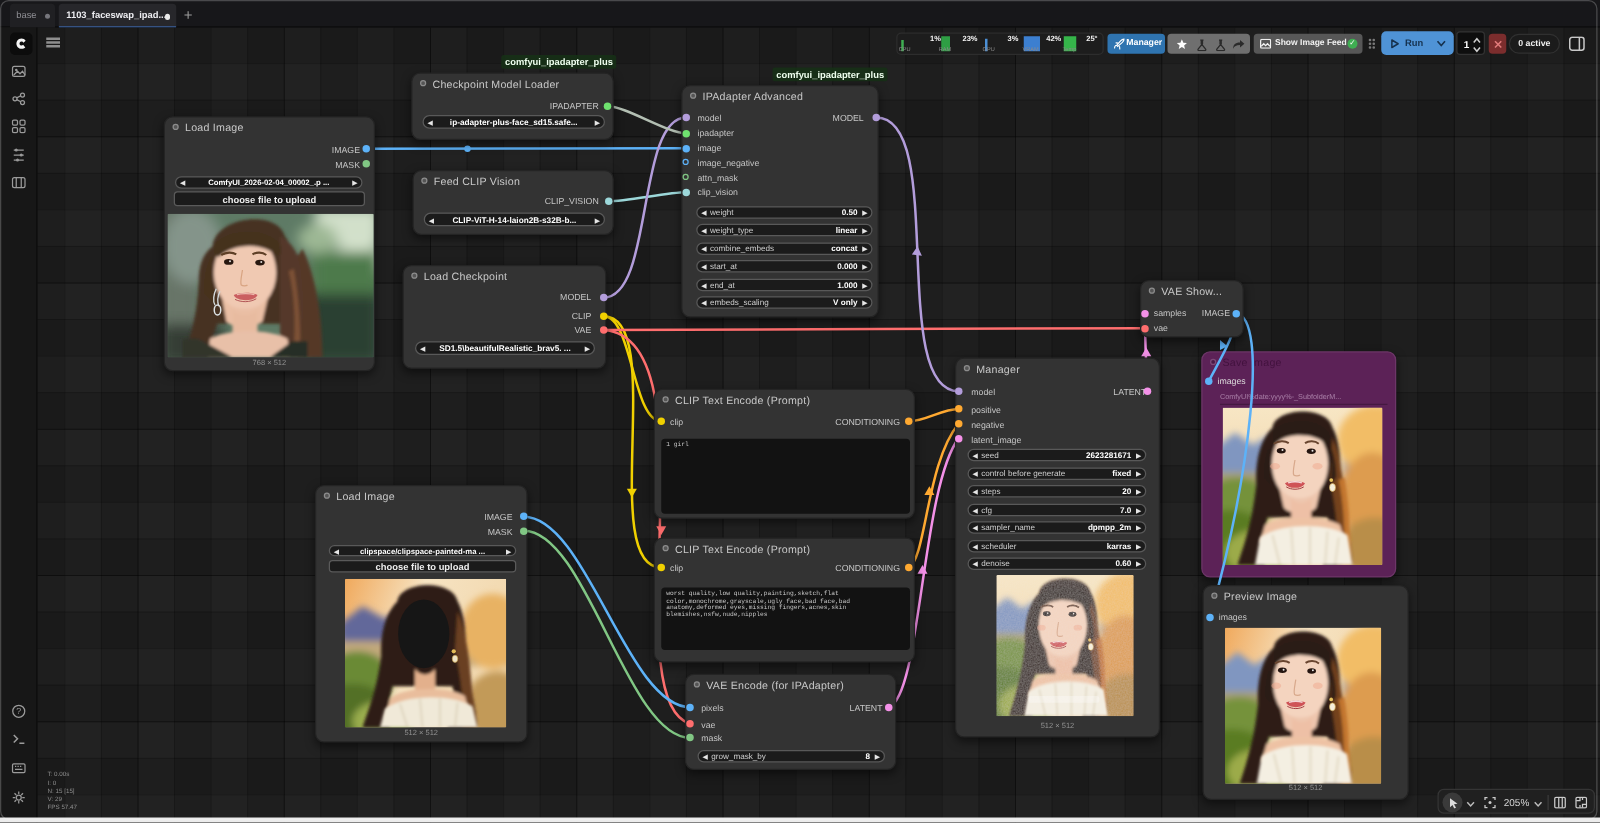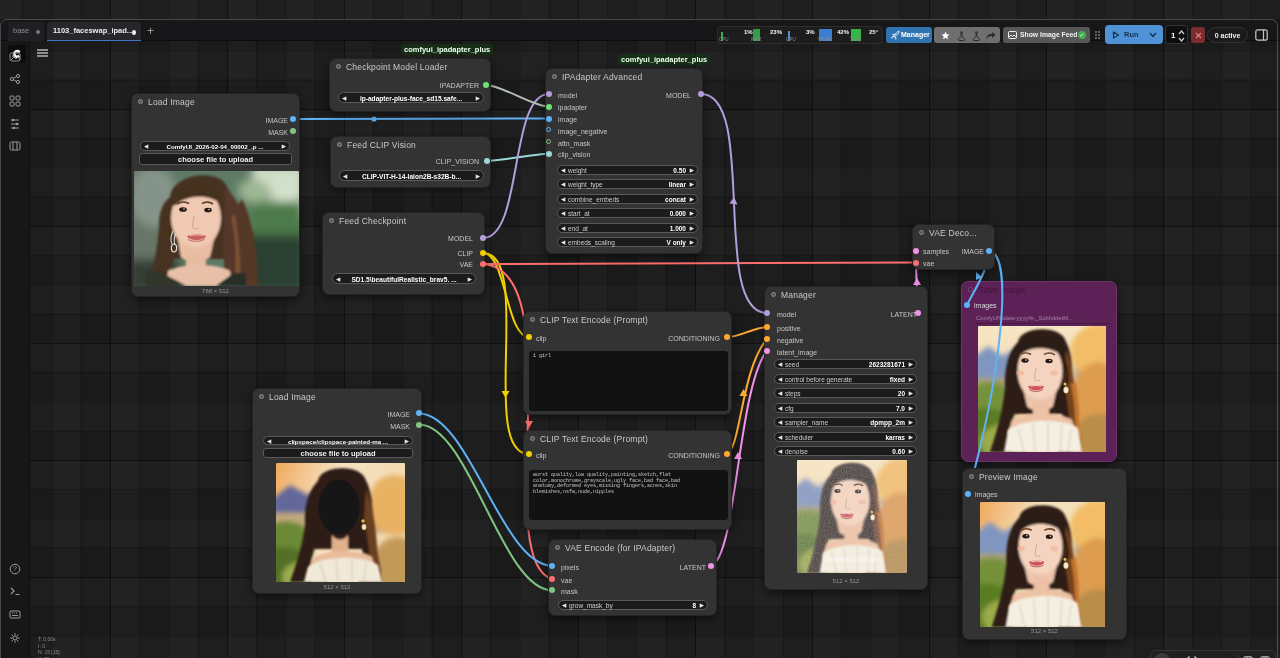--- a/index.html
+++ b/index.html
@@ -50,21 +50,21 @@
     color:#eee; font-weight:bold; font-size:7.5px; text-align:center;
   }
   .cap { position:absolute; font-size:6px; color:#949494; text-align:center; white-space:nowrap; }
   .ta { position:absolute; background:#121212; border-radius:3px; color:#c8c8c8;
        font-family:"Liberation Mono", monospace; font-size:5px; line-height:5.6px;
        padding:3px 4px; overflow:hidden; }
   .imgbox { position:absolute; border-radius:1px; overflow:hidden; }
   .badge { position:absolute; font-size:7.5px; font-weight:bold; color:#efffef;
        background:rgba(22,48,22,.9); padding:1px 3px; border-radius:2px; z-index:5; white-space:nowrap;}
   #wires { position:absolute; left:0; top:0; z-index:4; pointer-events:none; }
-  .chrome { position:absolute; z-index:10;margin-top:19px; }
+  .chrome { position:absolute; z-index:10; }
 </style>
 </head>
 <body>
 <div id="canvas"></div>
 
 <div class="node" id="nSave" style="left:961px;top:281px;width:156px;height:181px;background:#5c2257;border-color:#6d3668;z-index:3;">
   <div class="ndot" style="border-color:#7e4a78;background:#4a1a46;"></div>
   <div class="ntitle" style="color:#42123e;">Save Image</div>
   <div class="plabel" style="left:12px;top:20px;color:#ddd;">images</div>
   <div style="position:absolute;left:14px;right:6px;top:33px;font-size:5.8px;color:rgba(225,195,225,.55);border-bottom:1px solid rgba(0,0,0,.25);padding-bottom:2px;white-space:nowrap;overflow:hidden;">ComfyUI%date:yyyy%-_SubfolderM...</div>
@@ -241,21 +241,21 @@
   <div class="plabel pout" style="right:11px;top:21px;">CLIP_VISION</div>
   <div class="pill" style="left:8px;top:33px;width:145px;height:11px;">
     <span class="la" style="top:2px;">◀</span>
       <span class="cv" style="top:2.2px;">CLIP-ViT-H-14-laion2B-s32B-b...</span>
       <span class="ra" style="top:2px;">▶</span>
   </div>
 </div>
 
 <div class="node" style="left:322px;top:212px;width:163px;height:83px;">
   <div class="ndot"></div>
-  <div class="ntitle">Feed Checkpoint</div>
+  <div class="ntitle">Load Checkpoint</div>
   <div class="plabel pout" style="right:11px;top:22px;">MODEL</div>
   <div class="plabel pout" style="right:11px;top:37px;">CLIP</div>
   <div class="plabel pout" style="right:11px;top:48px;">VAE</div>
   <div class="pill" style="left:9px;top:60px;width:144px;height:11px;">
     <span class="la" style="top:2px;">◀</span>
       <span class="cv" style="top:2.2px;">SD1.5\beautifulRealistic_brav5. ...</span>
       <span class="ra" style="top:2px;">▶</span>
   </div>
 </div>
 
@@ -303,21 +303,21 @@
   <div class="pill" style="left:11px;top:168px;width:141px;height:10px;">
       <span class="la">◀</span>
       <span class="nm">embeds_scaling</span>
       <span class="vl">V only</span>
       <span class="ra">▶</span>
     </div>
 </div>
 
 <div class="node" style="left:912px;top:224px;width:83px;height:46px;">
   <div class="ndot"></div>
-  <div class="ntitle">VAE Deco...</div>
+  <div class="ntitle">VAE Show...</div>
   <div class="plabel" style="left:10px;top:23px;">samples</div>
   <div class="plabel" style="left:10px;top:35px;">vae</div>
   <div class="plabel pout" style="right:10px;top:23px;">IMAGE</div>
 </div>
 
 <div class="node" style="left:764px;top:286px;width:164px;height:304px;">
   <div class="ndot"></div>
   <div class="ntitle">Manager</div>
   <div class="plabel" style="left:12px;top:23.5px;">model</div>
   <div class="plabel" style="left:12px;top:37.5px;">positive</div>

